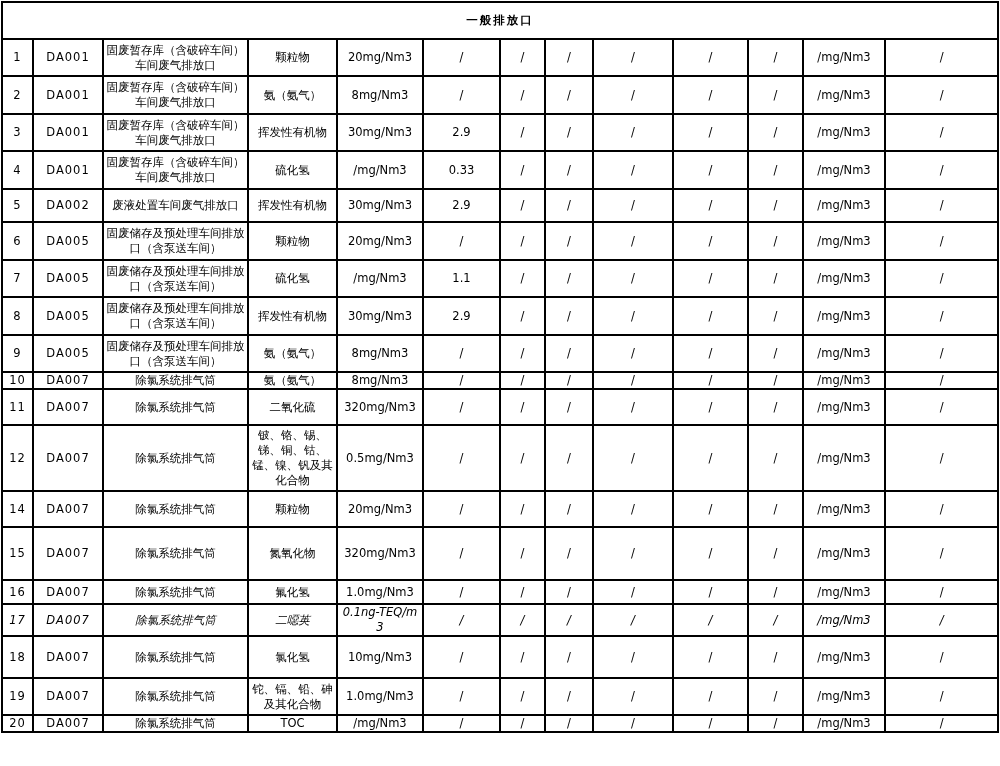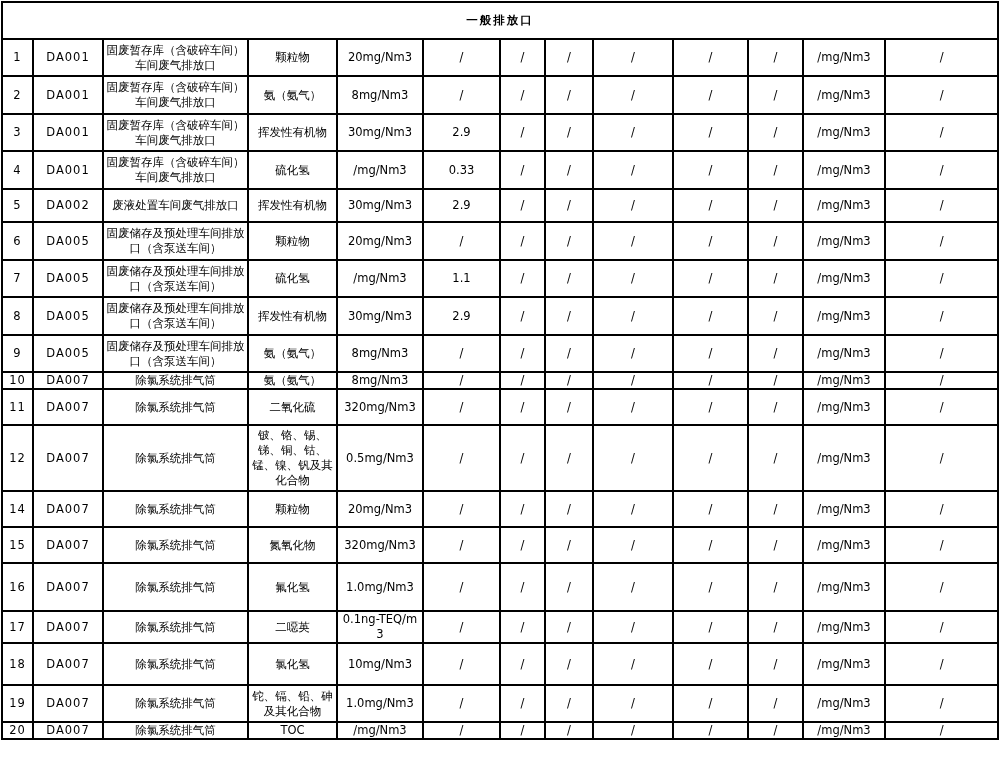--- a/index.html
+++ b/index.html
@@ -251,51 +251,51 @@
         <td class="c-limit">20mg/Nm3</td>
         <td class="c-val">/</td>
         <td class="c-val">/</td>
         <td class="c-val">/</td>
         <td class="c-val">/</td>
         <td class="c-val">/</td>
         <td class="c-val">/</td>
         <td class="c-limit">/mg/Nm3</td>
         <td class="c-val">/</td>
       </tr>
-      <tr style="height: 36px; padding-left: 22px;">
+      <tr style="height: 53px; padding-left: 22px;">
         <td class="c-num">15</td>
         <td class="c-code">DA007</td>
         <td class="c-outlet">除氯系统排气筒</td>
         <td class="c-poll">氮氧化物</td>
         <td class="c-limit">320mg/Nm3</td>
         <td class="c-val">/</td>
         <td class="c-val">/</td>
         <td class="c-val">/</td>
         <td class="c-val">/</td>
         <td class="c-val">/</td>
         <td class="c-val">/</td>
         <td class="c-limit">/mg/Nm3</td>
         <td class="c-val">/</td>
       </tr>
-      <tr style="height: 48px; margin-left: 35px;">
+      <tr style="height: 24px; margin-left: 35px;">
         <td class="c-num">16</td>
         <td class="c-code">DA007</td>
         <td class="c-outlet">除氯系统排气筒</td>
         <td class="c-poll">氟化氢</td>
         <td class="c-limit">1.0mg/Nm3</td>
         <td class="c-val">/</td>
         <td class="c-val">/</td>
         <td class="c-val">/</td>
         <td class="c-val">/</td>
         <td class="c-val">/</td>
         <td class="c-val">/</td>
         <td class="c-limit">/mg/Nm3</td>
         <td class="c-val">/</td>
       </tr>
-      <tr style="height: 20px;">
+      <tr style="height: 20px; font-style: italic;">
         <td class="c-num">17</td>
         <td class="c-code">DA007</td>
         <td class="c-outlet">除氯系统排气筒</td>
         <td class="c-poll">二噁英</td>
         <td class="c-limit">0.1ng-TEQ/m3</td>
         <td class="c-val">/</td>
         <td class="c-val">/</td>
         <td class="c-val">/</td>
         <td class="c-val">/</td>
         <td class="c-val">/</td>

